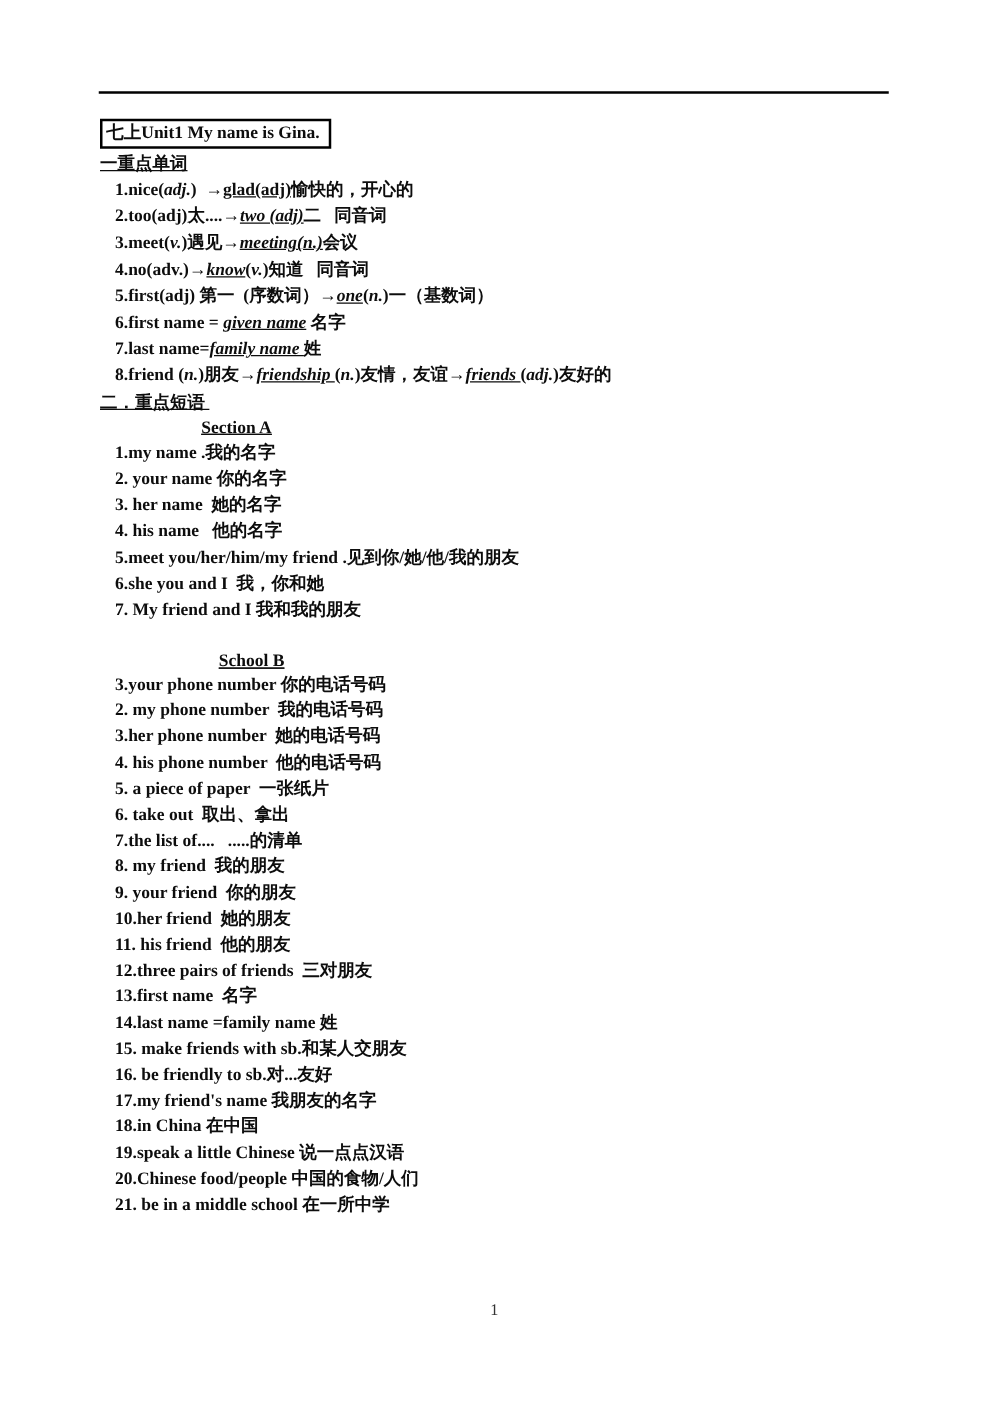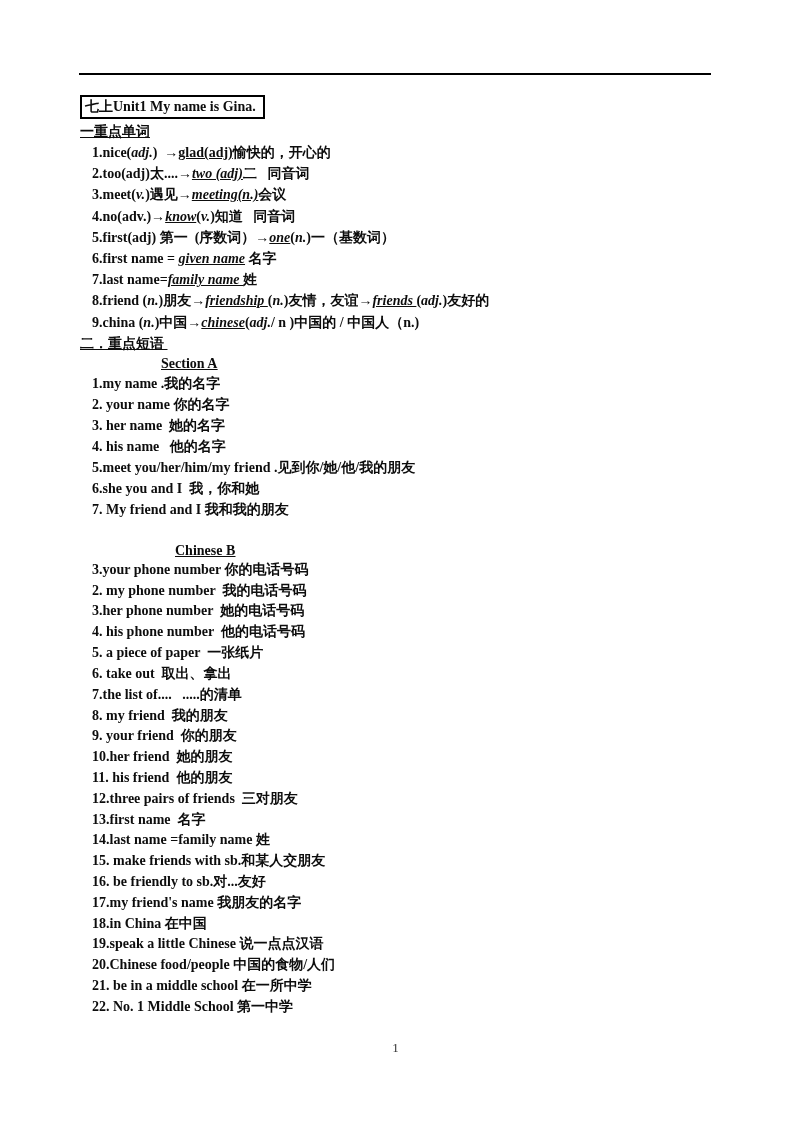--- a/index.html
+++ b/index.html
@@ -45,40 +45,39 @@
 
     <div class="vlist">
         <div class="line"><span>1.nice(</span><span class="i">adj.</span><span>)  →</span><span class="u">glad(adj)</span><span>愉快的，开心的</span></div>
         <div class="line"><span>2.too(adj)太....→</span><span class="iu">two (adj)</span><span>二   同音词</span></div>
         <div class="line"><span>3.meet(</span><span class="i">v.</span><span>)遇见→</span><span class="iu">meeting(n.)</span><span>会议</span></div>
         <div class="line"><span>4.no(adv.)→</span><span class="iu">know</span><span>(</span><span class="i">v.</span><span>)知道   同音词</span></div>
         <div class="line"><span>5.first(adj) 第一  (序数词）→</span><span class="iu">one</span><span>(</span><span class="i">n.</span><span>)一（基数词）</span></div>
         <div class="line"><span>6.first name = </span><span class="iu">given name</span><span> 名字</span></div>
         <div class="line"><span>7.last name=</span><span class="iu">family name </span><span>姓</span></div>
         <div class="line"><span>8.friend (</span><span class="i">n.</span><span>)朋友→</span><span class="iu">friendship </span><span>(</span><span class="i">n.</span><span>)友情，友谊→</span><span class="iu">friends </span><span>(</span><span class="i">adj.</span><span>)友好的</span></div>
-        <div class="line"><span>9.china (</span><span class="i">n.</span><span>)中国→</span><span class="iu">chinese</span><span>(</span><span class="i">adj.</span><span>/ n )中国的 / 中国人（n.)</span></div>
       </div>
 
     <div class="heading underline">二．重点短语 </div>
 
     <div class="section-label a"><span class="underline">Section A</span></div>
 
     <div class="alist">
         <div class="line">1.my name .我的名字</div>
         <div class="line">2. your name 你的名字</div>
         <div class="line">3. her name  她的名字</div>
         <div class="line">4. his name   他的名字</div>
         <div class="line">5.meet you/her/him/my friend .见到你/她/他/我的朋友</div>
         <div class="line">6.she you and I  我，你和她</div>
         <div class="line">7. My friend and I 我和我的朋友</div>
       </div>
 
     <div class="gap"></div>
 
-    <div class="section-label b"><span class="underline">Chinese B</span></div>
+    <div class="section-label b"><span class="underline">School B</span></div>
 
     <div class="blist">
         <div class="line">3.your phone number 你的电话号码</div>
         <div class="line">2. my phone number  我的电话号码</div>
         <div class="line">3.her phone number  她的电话号码</div>
         <div class="line">4. his phone number  他的电话号码</div>
         <div class="line">5. a piece of paper  一张纸片</div>
         <div class="line">6. take out  取出、拿出</div>
         <div class="line">7.the list of....   .....的清单</div>
         <div class="line">8. my friend  我的朋友</div>
@@ -88,18 +87,17 @@
         <div class="line">12.three pairs of friends  三对朋友</div>
         <div class="line">13.first name  名字</div>
         <div class="line">14.last name =family name 姓</div>
         <div class="line">15. make friends with sb.和某人交朋友</div>
         <div class="line">16. be friendly to sb.对...友好</div>
         <div class="line">17.my friend's name 我朋友的名字</div>
         <div class="line">18.in China 在中国</div>
         <div class="line">19.speak a little Chinese 说一点点汉语</div>
         <div class="line">20.Chinese food/people 中国的食物/人们</div>
         <div class="line">21. be in a middle school 在一所中学</div>
-        <div class="line">22. No. 1 Middle School 第一中学</div>
       </div>
   </div>
 
   <div class="page-number">1</div>
 </div>
 
 </body></html>

